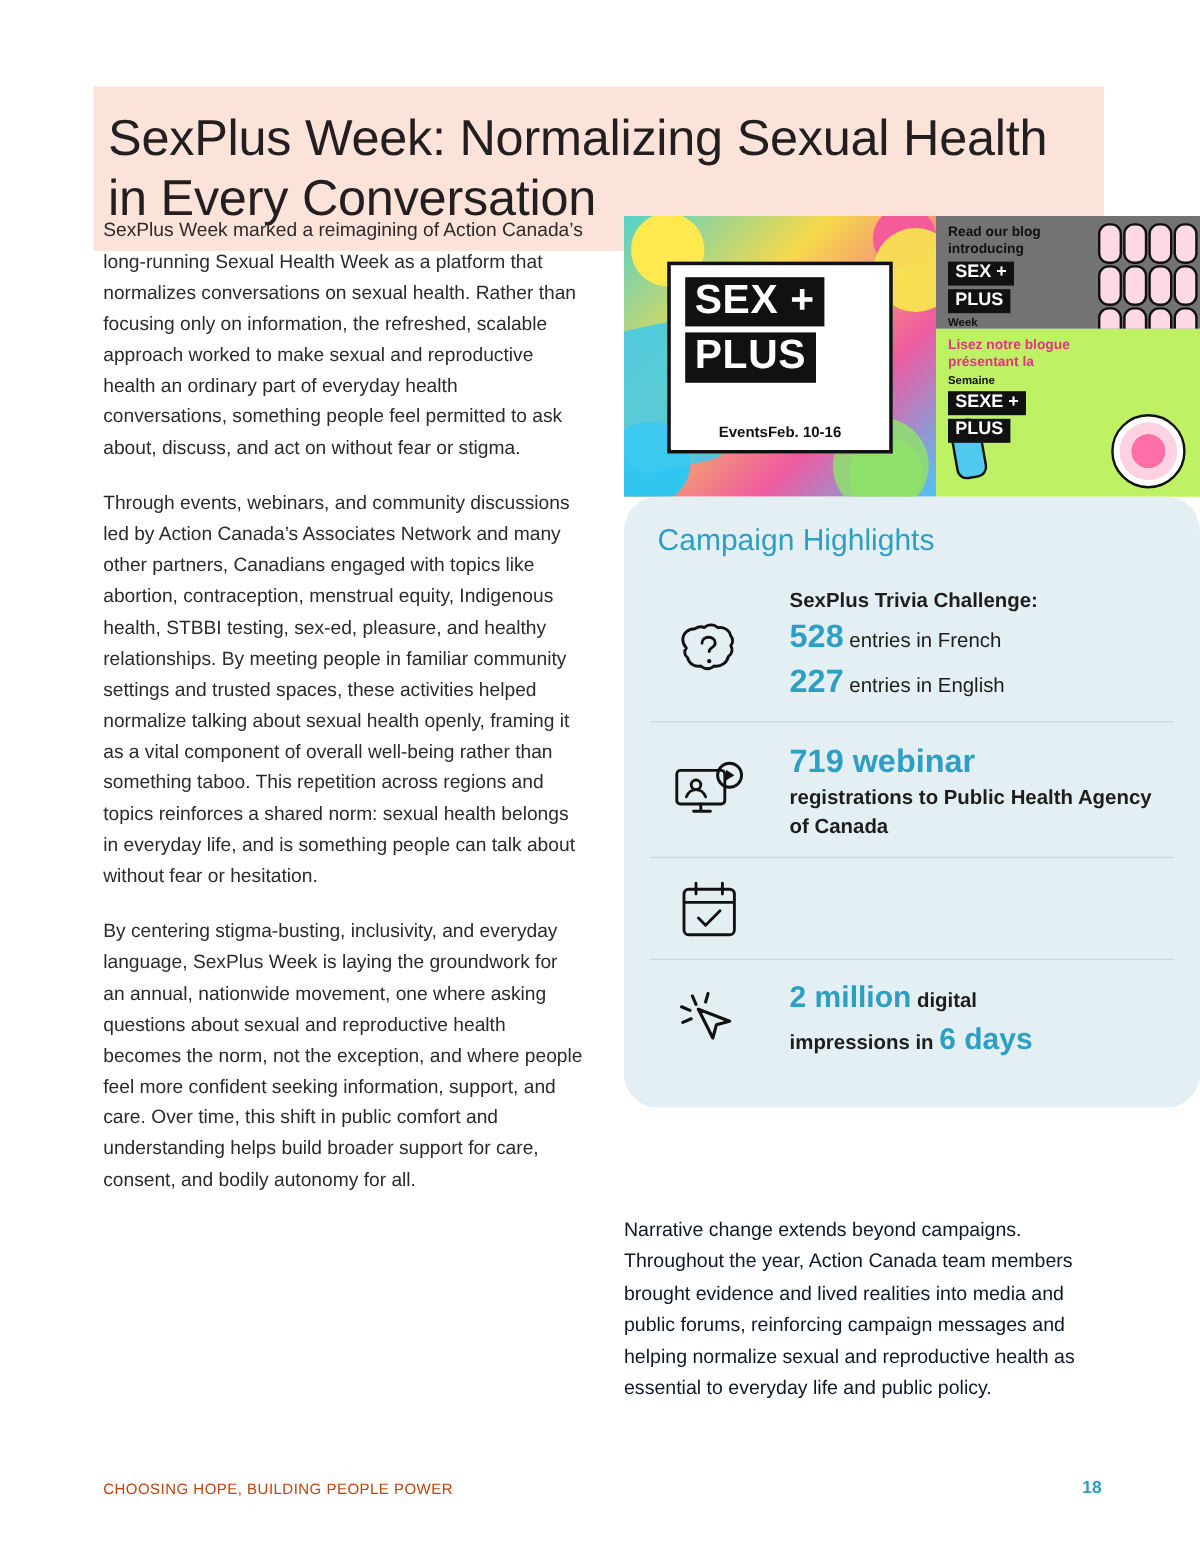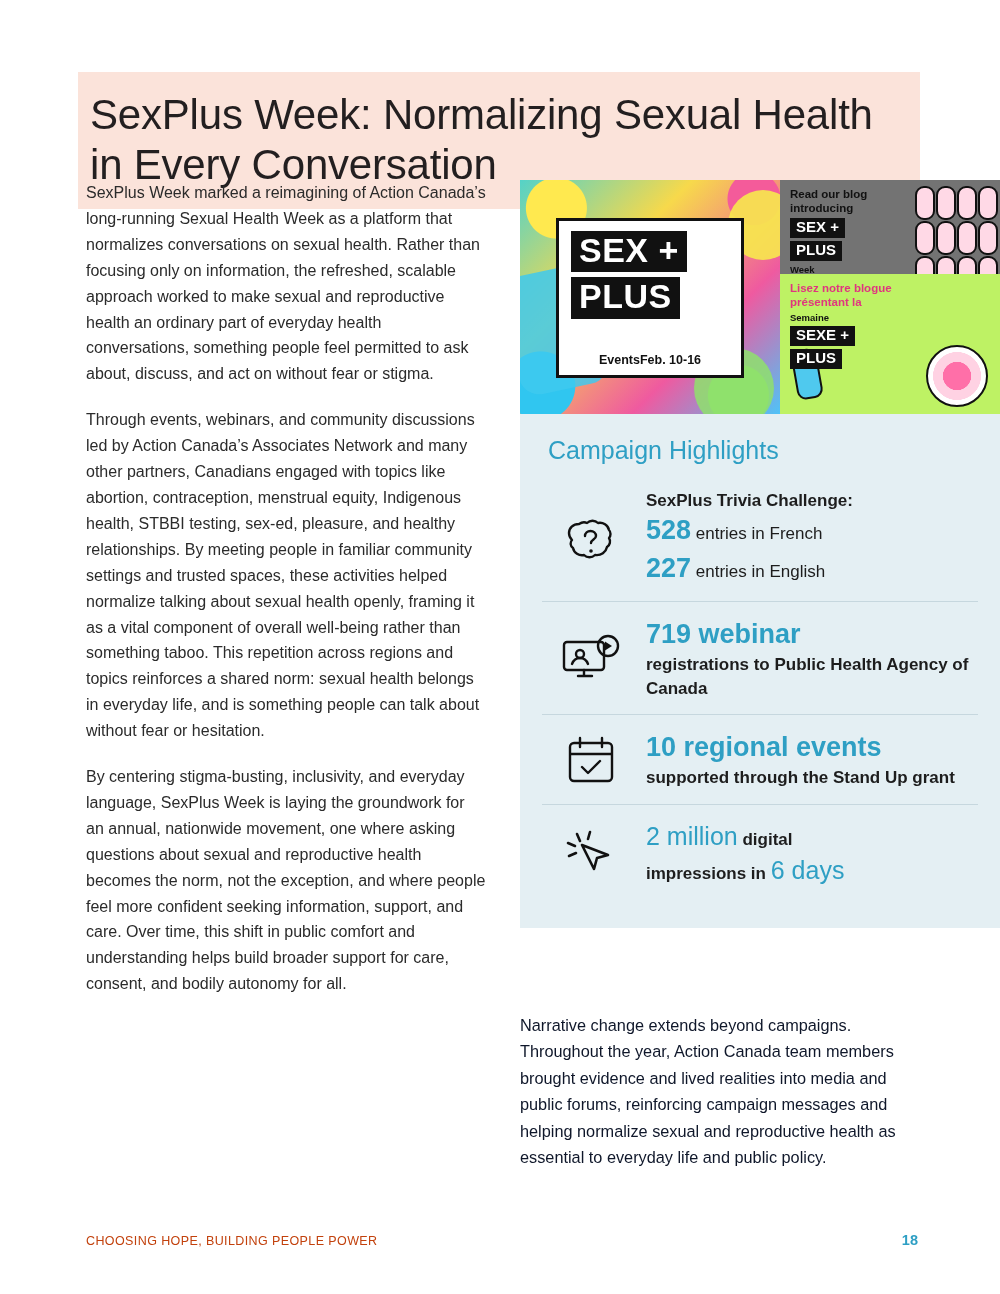--- a/index.html
+++ b/index.html
@@ -197,30 +197,31 @@
 
   
   .highlights {
     position: absolute;
     left: 520px;
     top: 414px;
     width: 480px;
     background: #e4eff3;
     padding: 22px 22px 26px 22px;
     box-sizing: border-box;
+    border-radius: 28px;
   }
   .highlights h2 {
     margin: 0 0 10px 6px;
     font-size: 25px;
     font-weight: 400;
     color: #2e9fc4;
   }
   .hl-row {
     display: flex;
-    gap: 16px;
+    gap: 28px;
     padding: 14px 0 14px 10px;
   }
   .hl-row + .hl-row { border-top: 1px solid #c6d7de; }
   .hl-icon {
     flex: 0 0 auto;
     width: 78px;
     display: flex;
     align-items: center;
     justify-content: center;
   }
@@ -230,21 +231,21 @@
     line-height: 1.38;
     color: #1d1d1d;
   }
   .big {
     font-size: 27px;
     font-weight: bold;
     color: #2e9fc4;
   }
   .big-inline {
     font-size: 25px;
-    font-weight: normal;
+    font-weight: bold;
     color: #2e9fc4;
   }
   .bold-dark { font-weight: bold; }
 
   
   .narrative {
     position: absolute;
     left: 520px;
     top: 1012px;
     width: 400px;
@@ -390,26 +391,20 @@
 
     <div class="hl-row">
       <div class="hl-icon">
         <svg width="60" height="56" viewBox="0 0 60 56" fill="none" stroke="#111" stroke-width="2.4">
           <rect x="9" y="12" width="42" height="38" rx="4"></rect>
           <path d="M9 23h42"></path>
           <path d="M19 7v9M41 7v9" stroke-linecap="round"></path>
           <path d="M21 36l6 6 12-12" stroke-linecap="round" stroke-linejoin="round"></path>
         </svg>
       </div>
-      <div class="hl-text">
-        <div class="hl-line">
-          <span class="big">10 regional events</span>
-        </div>
-        <div class="hl-line bold-dark">supported through the Stand Up grant</div>
-      </div>
     </div>
 
     <div class="hl-row">
       <div class="hl-icon">
         <svg width="62" height="60" viewBox="0 0 62 60" fill="none" stroke="#111" stroke-width="2.6">
           <path d="M22 22l26 10-11 3-3 11z" fill="none" stroke-linejoin="round"></path>
           <path d="M17 11l3 7M30 9l-2 7M8 20l7 3M9 33l7-3" stroke-linecap="round"></path>
         </svg>
       </div>
       <div class="hl-text">

